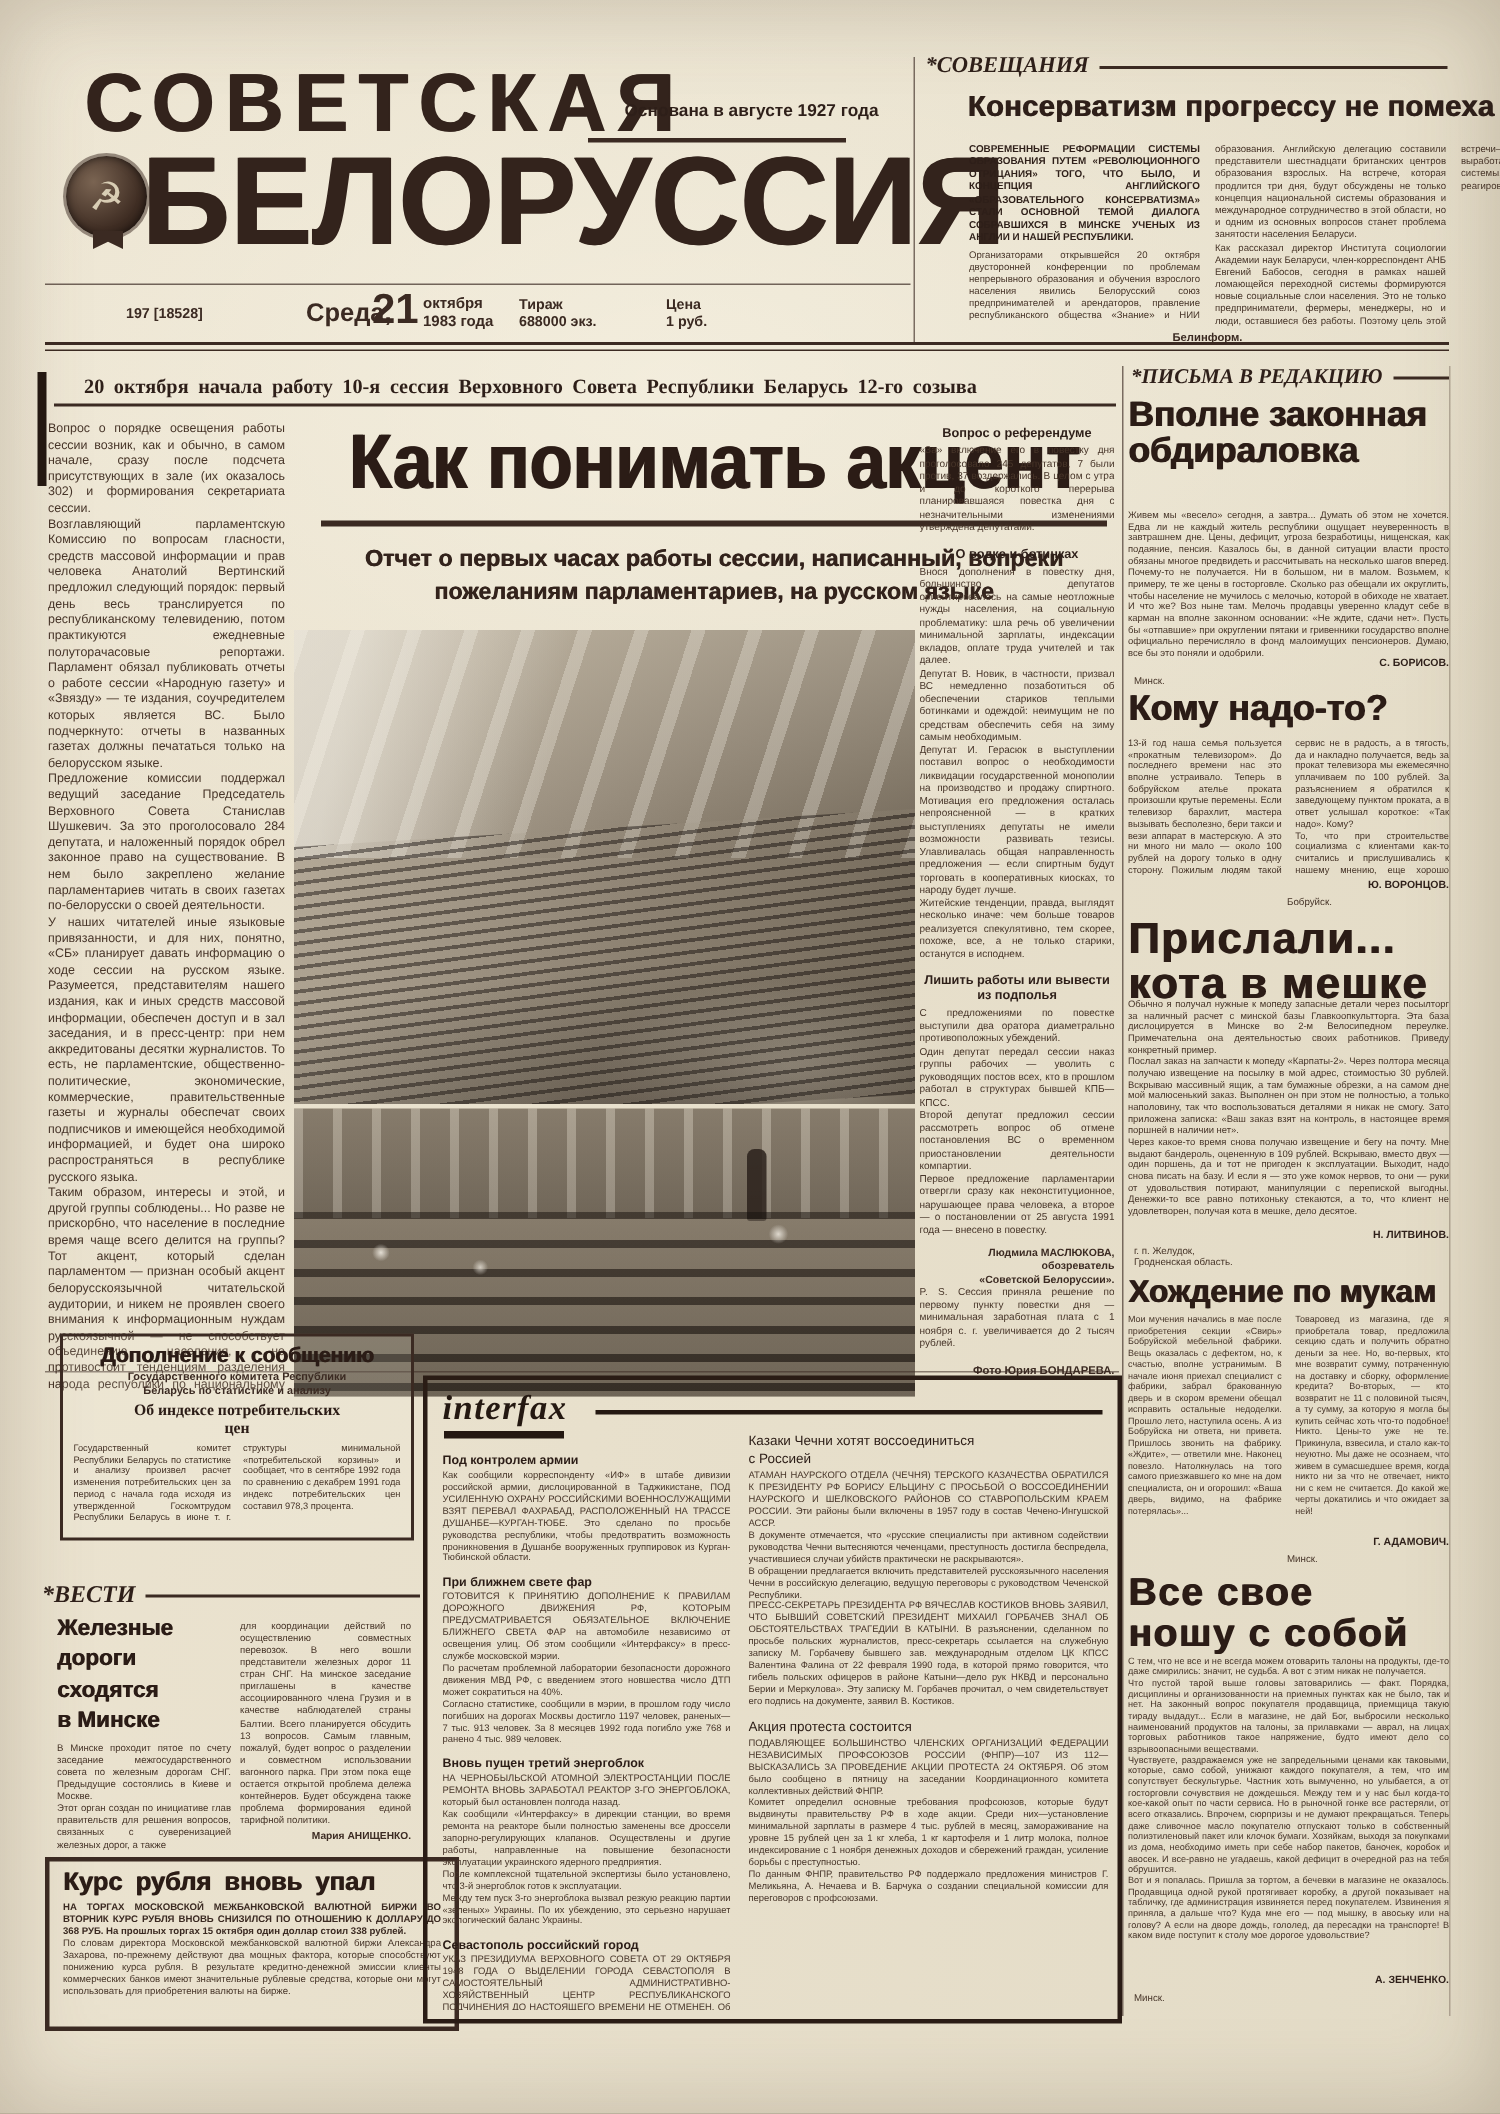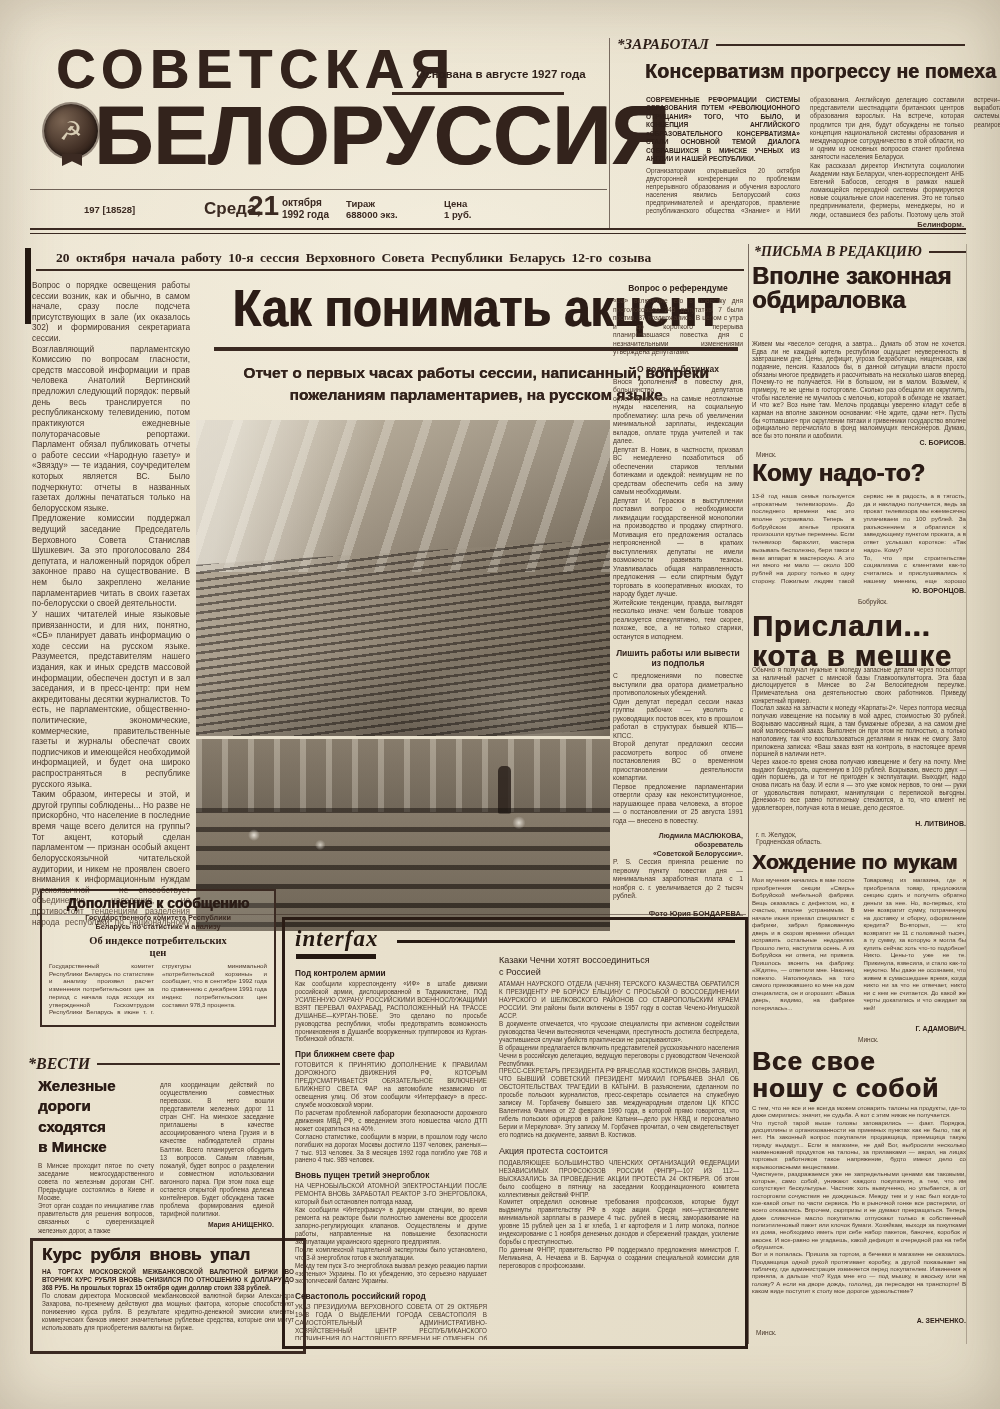--- a/index.html
+++ b/index.html
@@ -44,21 +44,21 @@
   .price{left:444px;top:198px;font-size:9.5px;font-weight:bold;line-height:1.2;white-space:pre-line;}
   .rule-b{left:30px;top:228px;width:936px;}
   .v-sovesh{left:609px;top:38px;width:1px;height:190px;background:rgba(59,42,34,.65);}
 
   
   .sovesh-label{left:617px;top:36px;width:348px;}
   .sovesh-h{left:645px;top:60px;width:320px;text-align:center;font-size:19.5px;font-weight:bold;color:var(--ink2);white-space:nowrap;}
   .sovesh-cols{left:646px;top:96px;width:318px;height:126px;column-count:2;column-gap:10px;font-size:6.4px;line-height:1.28;}
   .sovesh-lead{font-weight:bold;font-size:6.6px;display:block;margin-bottom:3px;color:var(--ink2);white-space:pre-line;text-align:justify;}
   .sovesh-body{display:block;white-space:pre-line;text-align:justify;color:#473529;}
-  .sovesh-by{left:646px;top:220px;width:318px;text-align:right;font-size:7.5px;font-weight:bold;}
+  .sovesh-by{left:646px;top:220px;width:318px;text-align:center;font-size:7.5px;font-weight:bold;}
 
   
   .artifact{left:25px;top:248px;width:6px;height:76px;background:#241811;}
   .kicker{left:36px;top:250px;width:708px;font:bold 13.5px "Liberation Serif",serif;color:var(--ink2);word-spacing:3px;padding-left:20px;}
   .kicker-rule{left:36px;top:269px;width:708px;height:2px;}
   .leftcol{left:32px;top:280px;width:158px;height:650px;font-size:8.3px;line-height:1.28;}
   .main-h{left:210px;top:280px;width:532px;text-align:center;font-size:47px;font-weight:bold;color:#2b1c16;
           text-shadow:1.2px 0 0 currentColor;transform:scaleY(1.1);white-space:nowrap;}
   .main-h-rule{left:214px;top:347px;width:524px;height:4px;}
   .subhead{left:212px;top:362px;width:528px;text-align:center;font-size:15.5px;font-weight:bold;line-height:1.45;color:#33231c;white-space:pre-line;text-shadow:.4px 0 0 currentColor;}
@@ -162,30 +162,30 @@
   </div>
   <div class="abs m-title1">СОВЕТСКАЯ</div>
   <div class="abs m-title2">БЕЛОРУССИЯ</div>
   <div class="abs founded">Основана в августе 1927 года</div>
   <div class="abs founded-line rule"></div>
   <div class="abs mast-rule"></div>
   <div class="abs issue">197 [18528]</div>
   <div class="abs weekday">Среда,</div>
   <div class="abs day">21</div>
   <div class="abs month">октября
-1992 года</div>
+1983 года</div>
   <div class="abs tirazh">Тираж
 688000 экз.</div>
   <div class="abs price">Цена
 1 руб.</div>
   <div class="abs rule-b drule"></div>
   <div class="abs v-sovesh"></div>
 
   <div class="abs sec-label sovesh-label">
-    <span>*ЗАРАБОТАЛ</span>
+    <span>*СОВЕЩАНИЯ</span>
       <div class="tail"></div>
   </div>
   <div class="abs sovesh-h fat">Консерватизм прогрессу не помеха</div>
   <div class="abs sovesh-cols">
     <span class="sovesh-lead">СОВРЕМЕННЫЕ РЕФОРМАЦИИ СИСТЕМЫ ОБРАЗОВАНИЯ ПУТЕМ «РЕВОЛЮЦИОННОГО ОТРИЦАНИЯ» ТОГО, ЧТО БЫЛО, И КОНЦЕПЦИЯ АНГЛИЙСКОГО «ОБРАЗОВАТЕЛЬНОГО КОНСЕРВАТИЗМА» СТАЛИ ОСНОВНОЙ ТЕМОЙ ДИАЛОГА СОБРАВШИХСЯ В МИНСКЕ УЧЕНЫХ ИЗ АНГЛИИ И НАШЕЙ РЕСПУБЛИКИ.</span>
     <span class="sovesh-body">Организаторами открывшейся 20 октября двусторонней конференции по проблемам непрерывного образования и обучения взрослого населения явились Белорусский союз предпринимателей и арендаторов, правление республиканского общества «Знание» и НИИ образования. Английскую делегацию составили представители шестнадцати британских центров образования взрослых. На встрече, которая продлится три дня, будут обсуждены не только концепция национальной системы образования и международное сотрудничество в этой области, но и одним из основных вопросов станет проблема занятости населения Беларуси.
 Как рассказал директор Института социологии Академии наук Беларуси, член-корреспондент АНБ Евгений Бабосов, сегодня в рамках нашей ломающейся переходной системы формируются новые социальные слои населения. Это не только предприниматели, фермеры, менеджеры, но и люди, оставшиеся без работы. Поэтому цель этой встречи—совместно с британскими коллегами выработать концепцию гибкой образовательной системы, которая могла бы оперативно реагировать на все реалии современной жизни.</span>
   </div>
   <div class="abs sovesh-by">Белинформ.</div>
 

